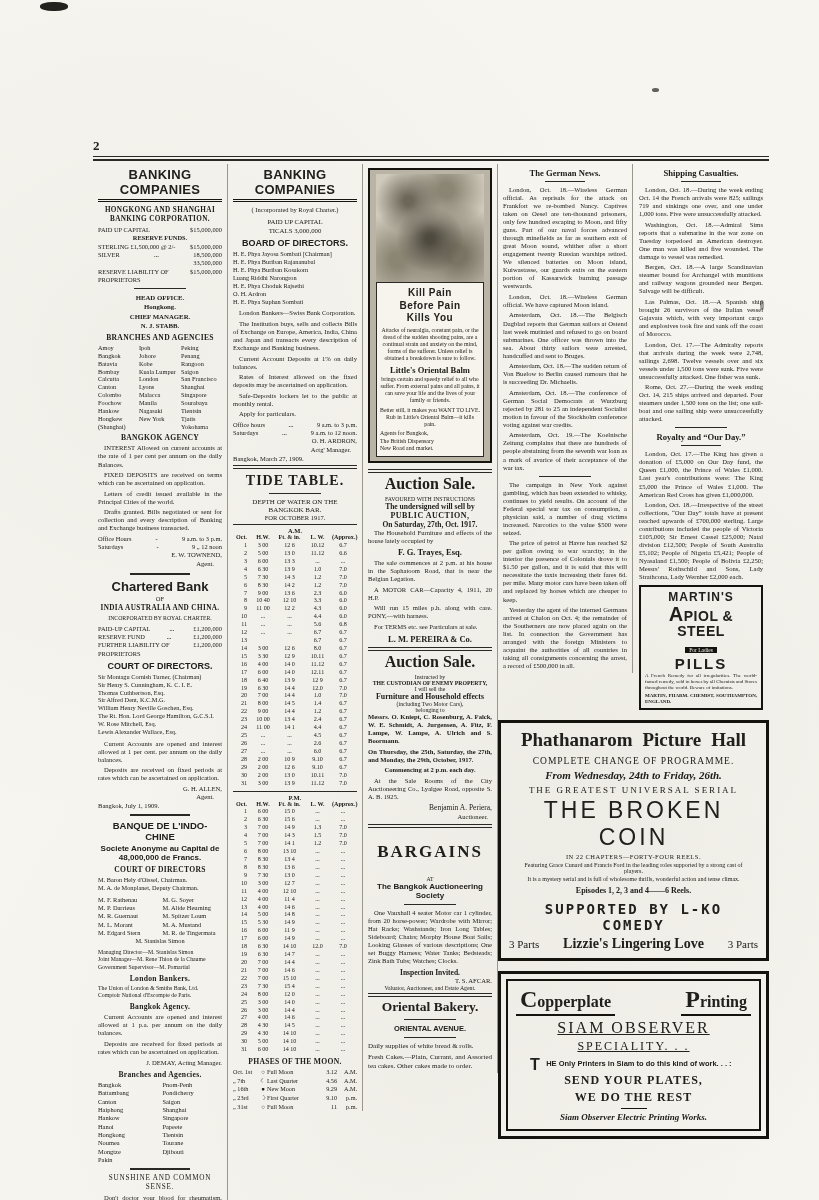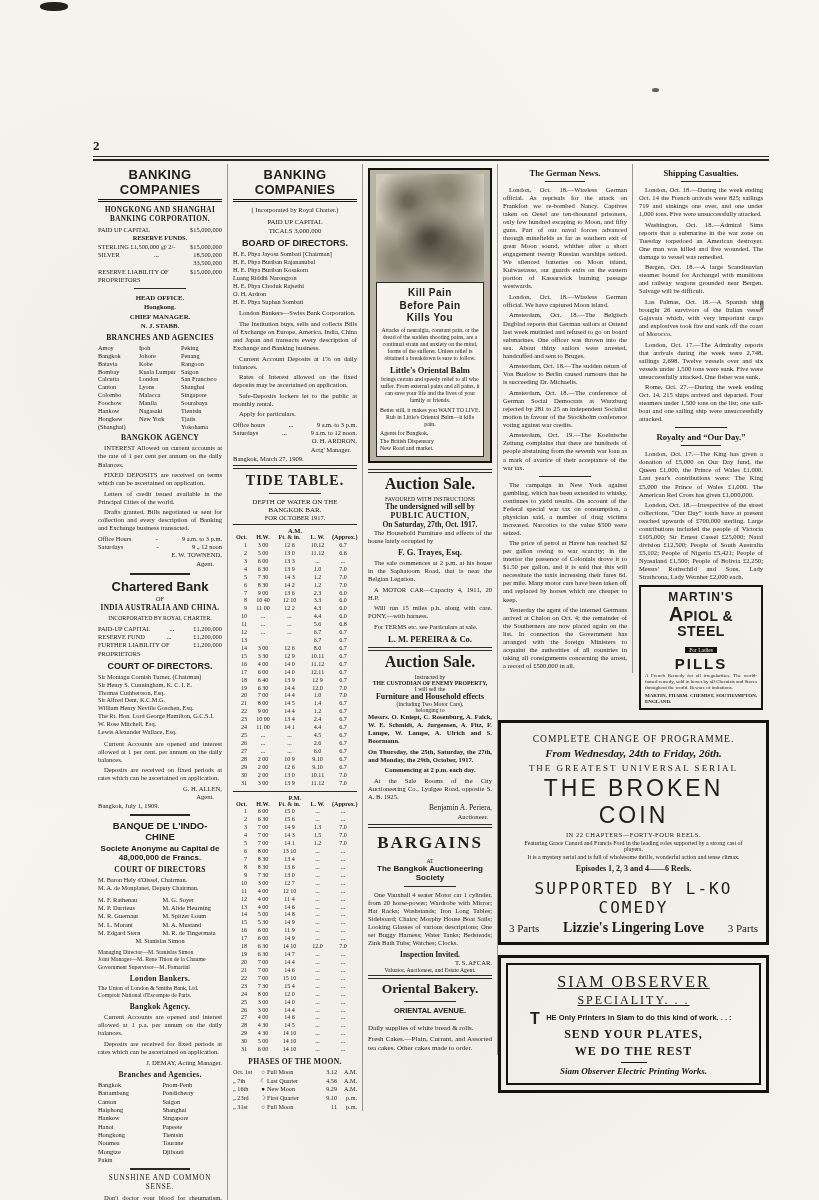--- a/index.html
+++ b/index.html
@@ -65,21 +65,21 @@
   .kp-illus{height:108px;background:#cfcabb;
     background-image:radial-gradient(circle at 30% 25%,#6d675a 4%,transparent 30%),
      radial-gradient(circle at 65% 15%,#8b8574 6%,transparent 35%),
      radial-gradient(circle at 50% 60%,#4f4a3f 5%,transparent 40%),
      radial-gradient(circle at 75% 75%,#7a7464 8%,transparent 45%),
      radial-gradient(circle at 20% 80%,#8b8574 6%,transparent 40%);}
   .kp-inner{background:#f6f4ec;border:1px solid #2a2925;padding:4px 3px;}
   .kp-t{font-family:"Liberation Sans",sans-serif;font-weight:bold;font-size:10px;text-align:center;line-height:1.25;letter-spacing:.5px;}
   .kp-t2{font-weight:bold;font-size:8.5px;text-align:center;margin:3px 0 1px;line-height:1.2;}
   .h-auction{font-weight:bold;font-size:16px;text-align:center;margin:2px 0 3px;}
-  .h-barg{font-weight:bold;font-size:17px;text-align:center;letter-spacing:2px;margin:5px 0;}
+  .h-barg{font-weight:bold;font-size:17px;text-align:center;letter-spacing:2px;margin:14px 0;}
   .h-bakery{font-weight:bold;font-size:13.5px;text-align:center;margin:2px 0;}
   .newshead{font-weight:bold;font-size:8.6px;text-align:center;margin:2px 0 3px;}
   .nh-rule{width:40px;border-top:1px solid #2a2925;margin:2px auto 4px;}
   .martin{border:2px solid #14130e;padding:3px 4px;margin:4px 0;text-align:center;}
   .martin .m1{font-family:"Liberation Sans",sans-serif;font-weight:bold;font-size:12px;letter-spacing:1px;}
   .martin .m2{font-family:"Liberation Sans",sans-serif;font-weight:bold;font-size:14px;letter-spacing:.5px;line-height:1;}
   .martin .m2::first-letter{font-size:20px;}
   .martin .m3{font-family:"Liberation Sans",sans-serif;font-weight:bold;font-size:15px;letter-spacing:2px;line-height:1;}
   .martin .mr{display:inline-block;background:#14130e;color:#f6f4ec;font-size:5.5px;padding:0 4px;margin:1px 0;}
   .martin .ms{font-size:5px;line-height:1.2;text-align:justify;margin-top:2px;}
@@ -87,21 +87,21 @@
   .ph-title{text-align:center;font-weight:bold;font-size:19px;white-space:nowrap;}
   .ph-title span::first-letter{font-size:30px;}
   .ph-title span{margin:0 5px;}
   .ph-l1{font-size:9.5px;text-align:center;letter-spacing:1px;margin:5px 0 3px;}
   .ph-l2{font-weight:bold;font-style:italic;font-size:11px;text-align:center;margin:2px 0;}
   .ph-l3{font-size:9px;text-align:center;letter-spacing:2px;margin:4px 0 2px;}
   .ph-coin{font-family:"Liberation Sans",sans-serif;font-weight:normal;font-size:23px;text-align:center;letter-spacing:3px;margin:2px 0;}
   .ph-sub{font-size:6.5px;text-align:center;letter-spacing:.5px;}
   .ph-body{font-size:6px;text-align:center;margin:2px 8px;}
   .ph-ep{font-weight:bold;font-size:8px;text-align:center;margin:4px 0 2px;}
-  .ph-sup{font-size:16px;text-align:center;letter-spacing:2px;margin:6px 0 3px;font-family:"DejaVu Sans Mono",monospace;}
+  .ph-sup{font-size:14px;text-align:center;letter-spacing:2px;margin:6px 0 3px;font-family:"DejaVu Sans Mono",monospace;font-weight:bold;}
   .ph-last{display:flex;align-items:baseline;justify-content:space-between;margin-top:2px;gap:15px;}
   .ph-last .pp{font-size:11px;}
   .ph-last .lz{font-weight:bold;font-size:14px;}
   .cp-outer{border:3px solid #14130e;padding:5px;margin:10px 0 0;}
   .cp-inner{border:2px solid #14130e;padding:5px 8px;text-align:center;}
   .cp-title{display:flex;justify-content:space-between;font-weight:bold;font-size:16px;}
   .cp-title span::first-letter{font-size:24px;}
   .cp-title span{border-bottom:2px solid #14130e;padding:0 4px 1px;}
   .cp-l1{font-size:16px;letter-spacing:2px;margin-top:3px;text-decoration:underline;}
   .cp-l2{font-size:12px;letter-spacing:2px;margin:2px 0 5px;text-decoration:underline;}
@@ -1059,38 +1059,45 @@
               <div class="m2">APIOL &amp; STEEL</div>
               <div class="mr">For Ladies</div>
               <div class="m3">PILLS</div>
               <div class="ms">A French Remedy for all irregularities. The world-famed remedy, sold in boxes by all Chemists and Stores throughout the world. Beware of imitations.</div>
               <div class="ms" style="font-weight:bold;">MARTIN, PHARM. CHEMIST, SOUTHAMPTON, ENGLAND.</div>
             </div>
           </div>
         </div>
 
         <div class="bigad">
+          <div class="ph-title">
+            <span>Phathanarom</span><span>Picture</span><span>Hall</span>
+          </div>
           <div class="ph-l1">COMPLETE CHANGE OF PROGRAMME.</div>
           <div class="ph-l2">From Wednesday, 24th to Friday, 26th.</div>
           <div class="ph-l3">THE GREATEST UNIVERSAL SERIAL</div>
           <div class="ph-coin">THE BROKEN COIN</div>
           <div class="ph-sub">IN 22 CHAPTERS—FORTY-FOUR REELS.</div>
           <div class="ph-body">Featuring Grace Cunard and Francis Ford in the leading roles supported by a strong cast of players.</div>
           <div class="ph-body">It is a mystery serial and is full of wholesome thrills, wonderful action and tense climax.</div>
           <div class="ph-ep">Episodes 1, 2, 3 and 4——6 Reels.</div>
           <div class="ph-sup">SUPPORTED BY L-KO COMEDY</div>
           <div class="ph-last">
             <span class="pp">3 Parts</span>
             <span class="lz">Lizzie's Lingering Love</span>
             <span class="pp">3 Parts</span>
           </div>
         </div>
 
         <div class="cp-outer">
           <div class="cp-inner">
+            <div class="cp-title">
+              <span>Copperplate</span>
+              <span>Printing</span>
+            </div>
             <div class="cp-l1">SIAM OBSERVER</div>
             <div class="cp-l2">SPECIALITY. . .</div>
             <div class="cp-body">THE Only Printers in Siam to do this kind of work. . . :</div>
             <div class="cp-send">SEND YOUR PLATES,</div>
             <div class="cp-send" style="margin-top:0;">WE DO THE REST</div>
             <div class="cp-rule"></div>
             <div class="cp-foot">Siam Observer Electric Printing Works.</div>
           </div>
         </div>
       </div>

